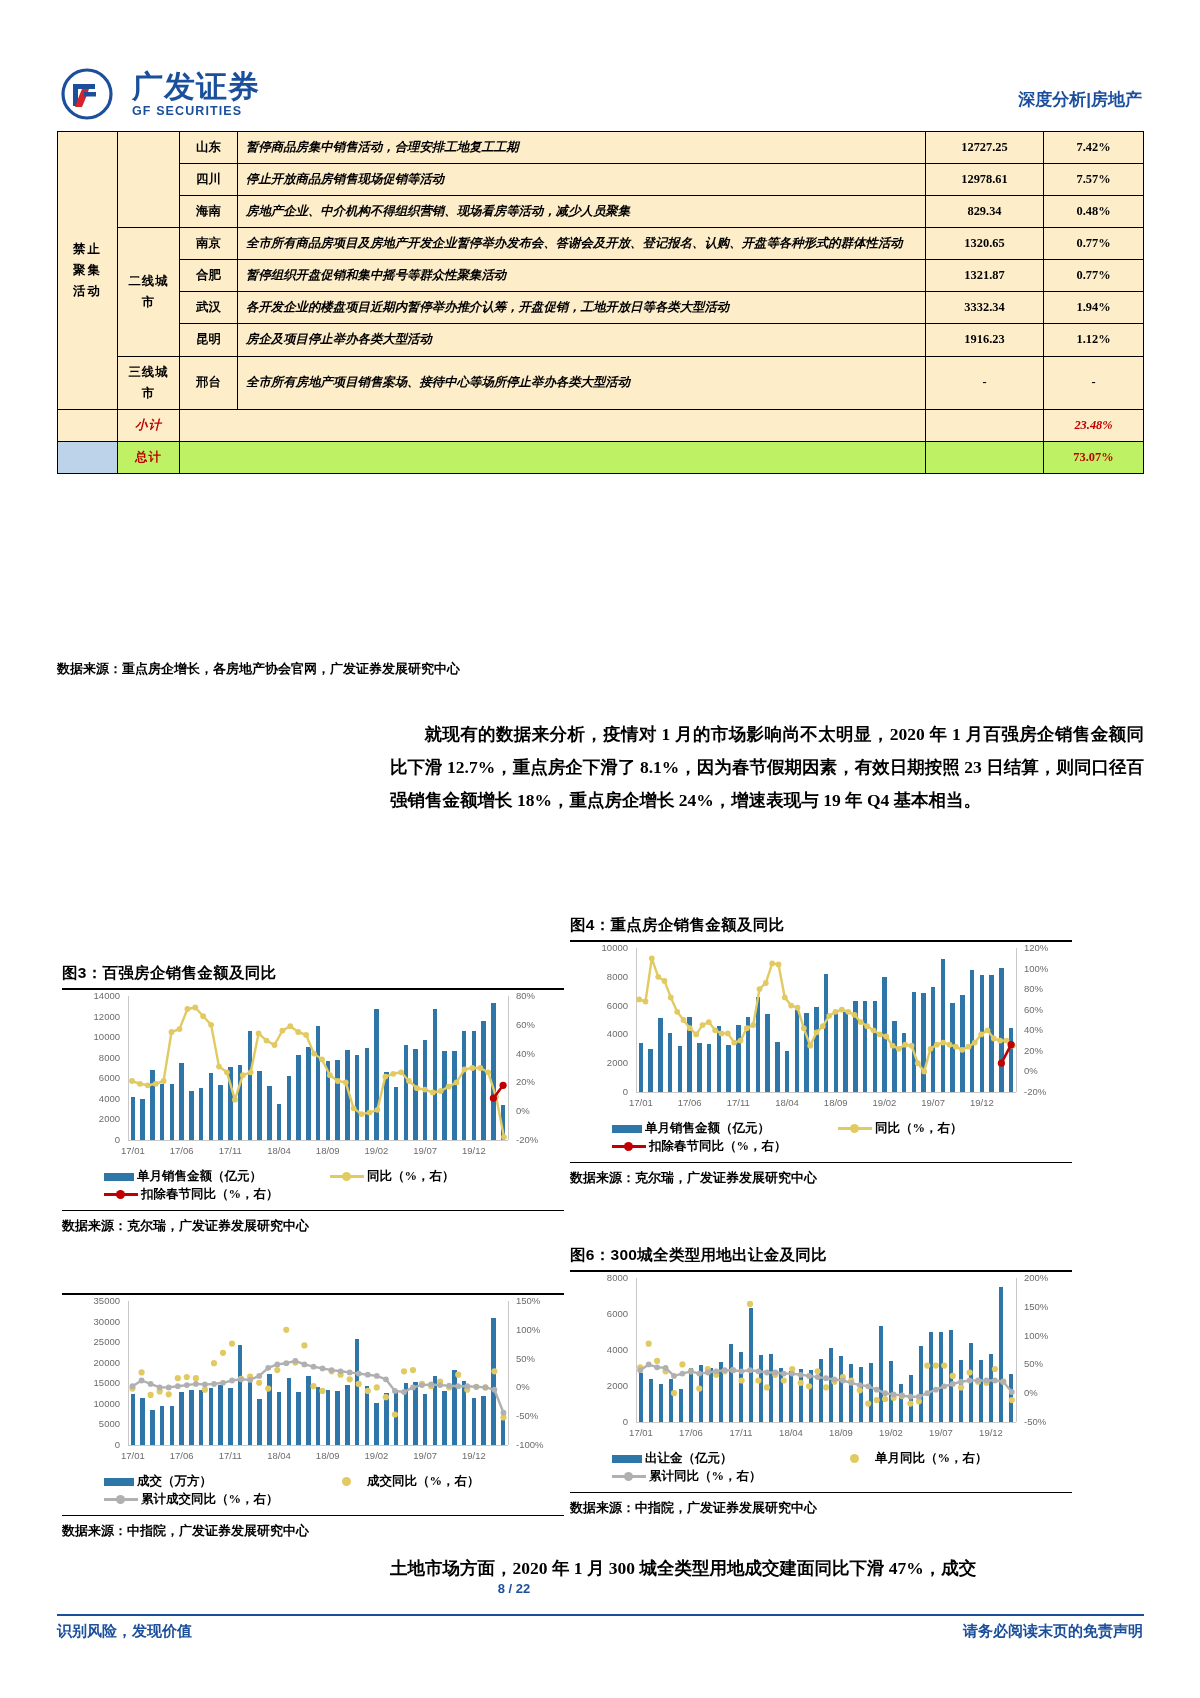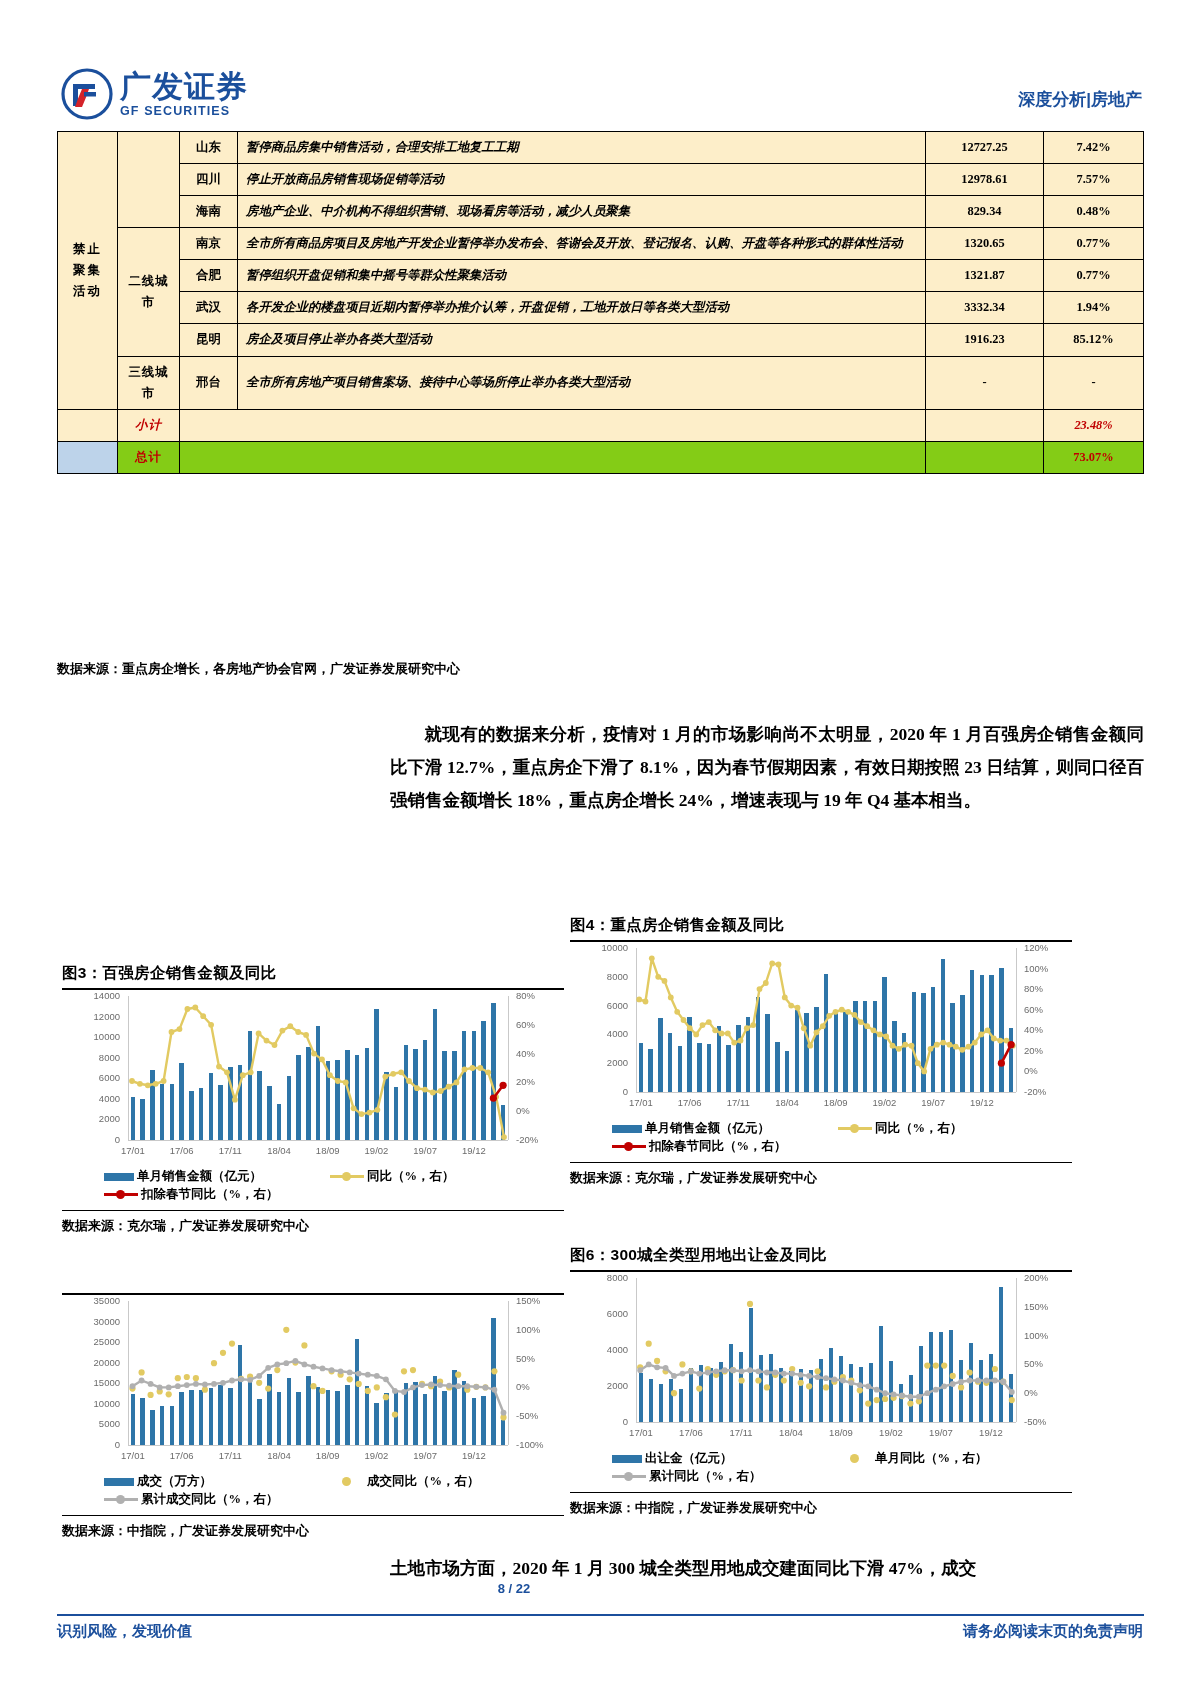--- a/index.html
+++ b/index.html
@@ -13,21 +13,21 @@
     overflow:hidden;
   }
   .page { position:relative; width:1200px; height:1698px; padding:0; }
 
   
   .header {
     position:absolute; left:0; top:62px; width:1200px; height:70px;
   }
   .logo { position:absolute; left:60px; top:5px; display:flex; align-items:center; }
   .logo-mark { width:54px; height:54px; position:relative; }
-  .logo-text { margin-left:6px; }
+  .logo-text { margin-left:18px; }
   .logo-cn {
     font-family:"Liberation Sans", sans-serif;
     font-size:31px; font-weight:bold; color:#1b4f9c; letter-spacing:1px; line-height:34px;
   }
   .logo-en {
     font-family:"Liberation Sans", sans-serif;
     font-size:12.5px; font-weight:bold; color:#1b4f9c; letter-spacing:1.1px; line-height:14px;
   }
   .header-right {
     position:absolute; right:58px; top:26px;
@@ -51,21 +51,21 @@
   }
   td.cat   { width:60px;  text-align:center; background:#fff; letter-spacing:2px; font-size:13px; }
   td.tier  { width:62px;  text-align:center; font-size:13px; letter-spacing:1px; }
   td.city  { width:58px;  text-align:center; font-size:12.6px; }
   td.desc  { text-align:left; padding-left:10px;font-style:italic; }
   td.num   { width:118px; text-align:center; font-size:13px; }
   td.pct   { width:100px; text-align:center; font-size:13px; }
   tr.subtotal td { color:#c00000; }
   tr.subtotal td.pct { color:#c00000; font-style:italic; }
   tr.subtotal td.tier { font-style:italic; }
-  tr.total td { background:#84cc16; }
+  tr.total td { background:#bef264; }
   tr.total td.tier { color:#c00000; }
   tr.total td.pct  { color:#c00000; }
   td.blank-left { background:#fff; border-top:none; border-bottom:none; }
 
   .src {
     font-family:"Liberation Serif", serif;
     font-size:13px; color:#000; font-weight:bold;
   }
   .tbl-src { position:absolute; left:57px; top:660px; }
 
@@ -209,21 +209,21 @@
           <tr>
             <td class="city">武汉</td>
             <td class="desc">各开发企业的楼盘项目近期内暂停举办推介认筹，开盘促销，工地开放日等各类大型活动</td>
             <td class="num">3332.34</td>
             <td class="pct">1.94%</td>
           </tr>
           <tr>
             <td class="city">昆明</td>
             <td class="desc">房企及项目停止举办各类大型活动</td>
             <td class="num">1916.23</td>
-            <td class="pct">85.12%</td>
+            <td class="pct">1.12%</td>
           </tr>
           <tr>
             <td class="tier">三线城市</td>
             <td class="city">邢台</td>
             <td class="desc">全市所有房地产项目销售案场、接待中心等场所停止举办各类大型活动</td>
             <td class="num">-</td>
             <td class="pct">-</td>
           </tr>
           <tr class="subtotal">
             <td class="blank-left"></td>

